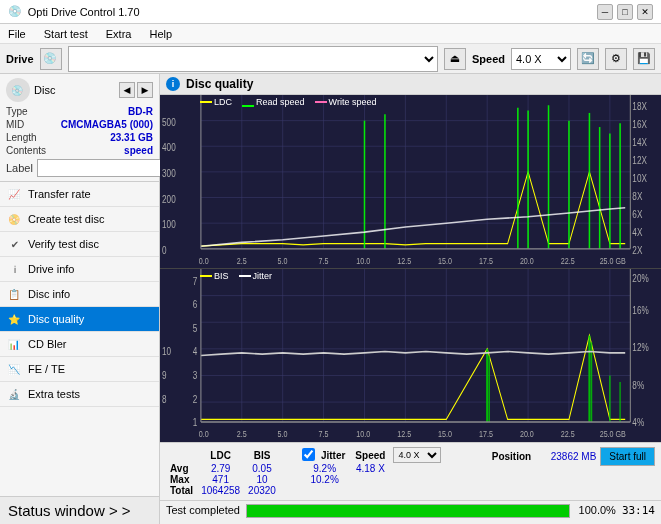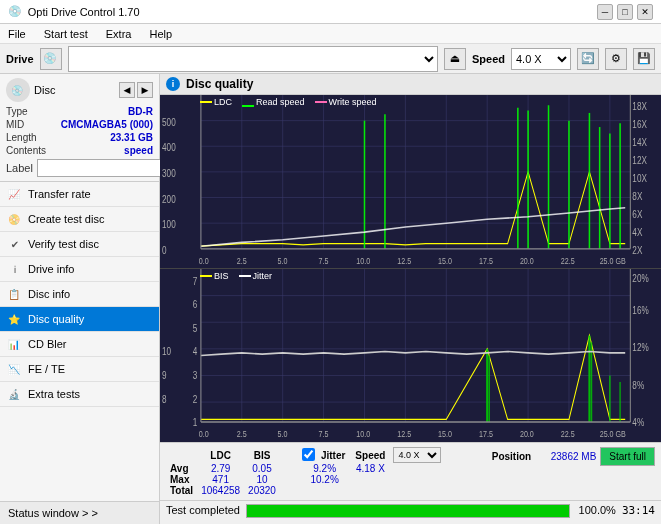--- a/index.html
+++ b/index.html
@@ -136,21 +136,21 @@
       width: 14px; height: 14px;
       display: flex; align-items: center; justify-content: center;
       color: #555;
       font-size: 10px;
     }
 
     .status-window-btn {
       display: flex; align-items: center; justify-content: space-between;
       padding: 5px 8px;
       cursor: pointer;
-      font-size: 11px;
+      font-size: 15px;
       border-top: 1px solid #ccc;
       background: #ebebeb;
       gap: 4px;
     }
 
     
     .content { flex: 1; display: flex; flex-direction: column; overflow: hidden; }
 
     
     .disc-quality-header {
@@ -191,21 +191,21 @@
     }
     .stats-table { font-size: 10px; }
     .stats-table td { padding: 0 4px; }
     .stats-header { font-weight: bold; text-align: center; }
     .stats-val-blue { color: #0000cc; text-align: center; }
 
     .start-full-btn, .start-part-btn {
       padding: 3px 8px;
       font-size: 10px;
       border: 1px solid #aaa;
-      background: #22c55e;
+      background: #0ea5e9;
       cursor: pointer;
       white-space: nowrap;
     }
 
     
     .bottom-bar {
       display: flex;
       padding: 3px 6px;
       background: #f0f0f0;
       border-top: 1px solid #ccc;

